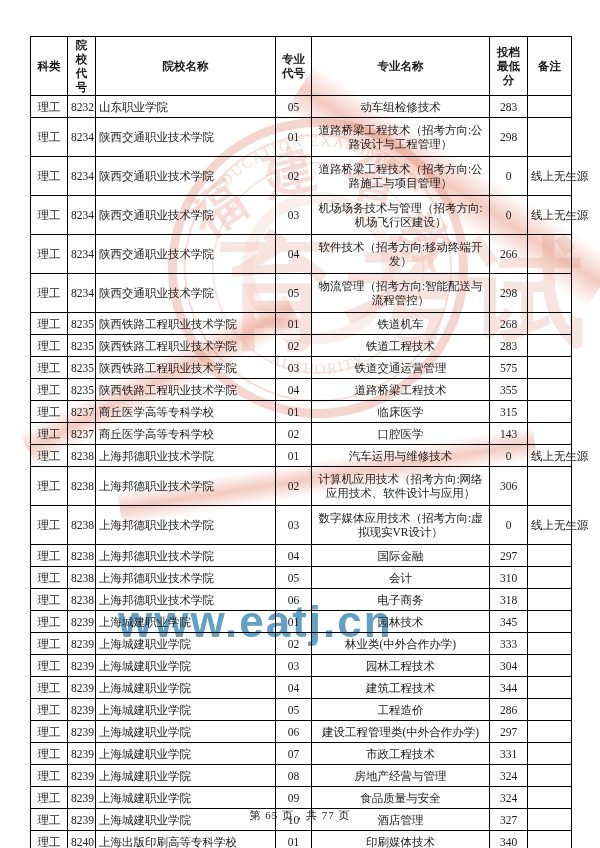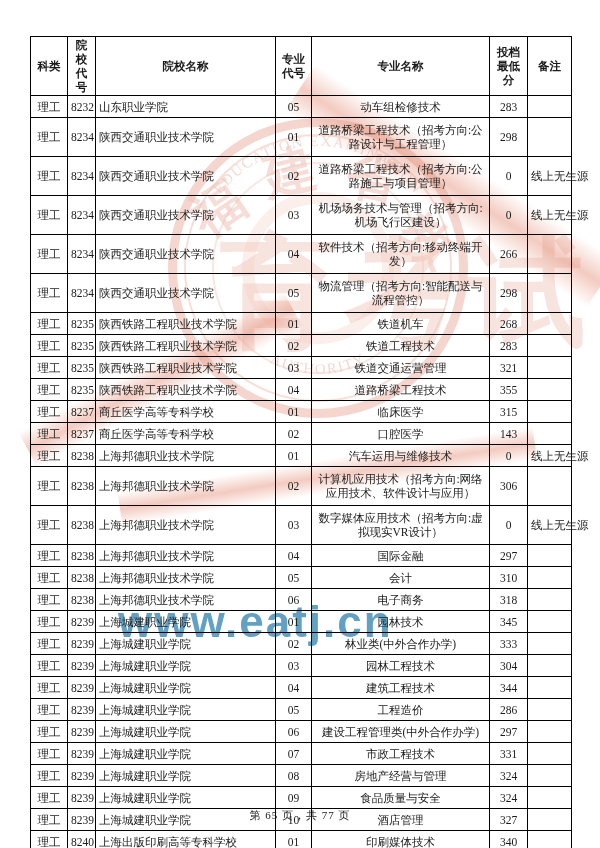--- a/index.html
+++ b/index.html
@@ -296,21 +296,21 @@
           <td class="zymc">铁道工程技术</td>
           <td class="tdzd">283</td>
           <td class="beizhu"></td>
         </tr>
         <tr class="r-1">
           <td class="kelei">理工</td>
           <td class="yxdh">8235</td>
           <td class="yxmc">陕西铁路工程职业技术学院</td>
           <td class="zydh">03</td>
           <td class="zymc">铁道交通运营管理</td>
-          <td class="tdzd">321</td>
+          <td class="tdzd">575</td>
           <td class="beizhu"></td>
         </tr>
         <tr class="r-1">
           <td class="kelei">理工</td>
           <td class="yxdh">8235</td>
           <td class="yxmc">陕西铁路工程职业技术学院</td>
           <td class="zydh">04</td>
           <td class="zymc">道路桥梁工程技术</td>
           <td class="tdzd">355</td>
           <td class="beizhu"></td>

